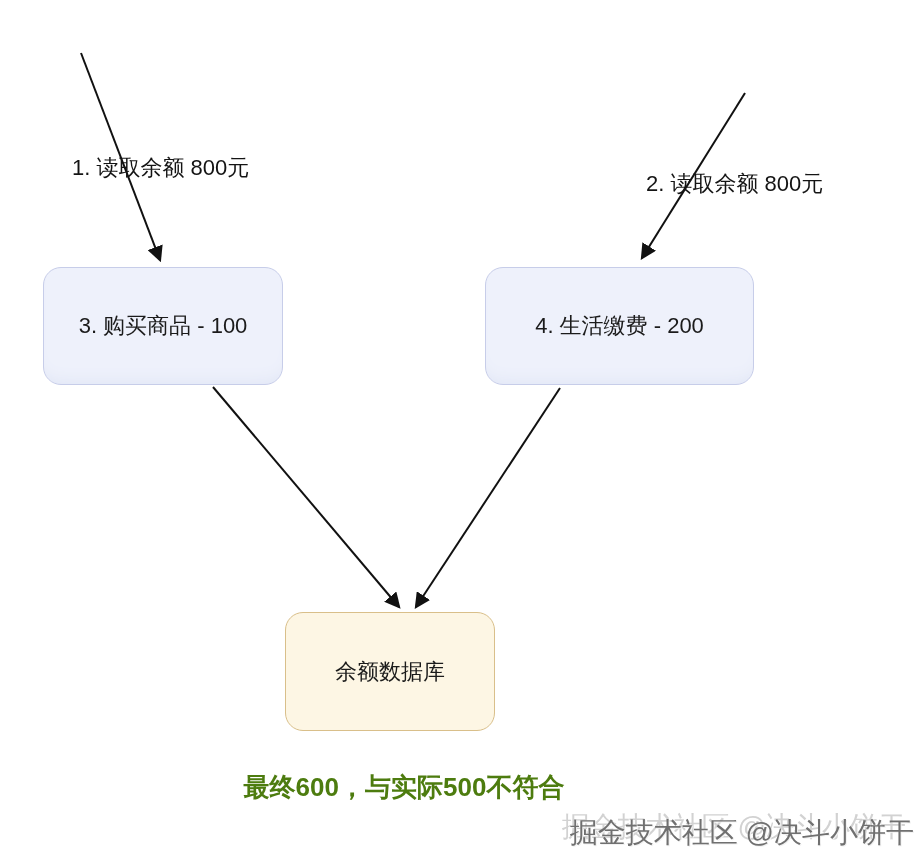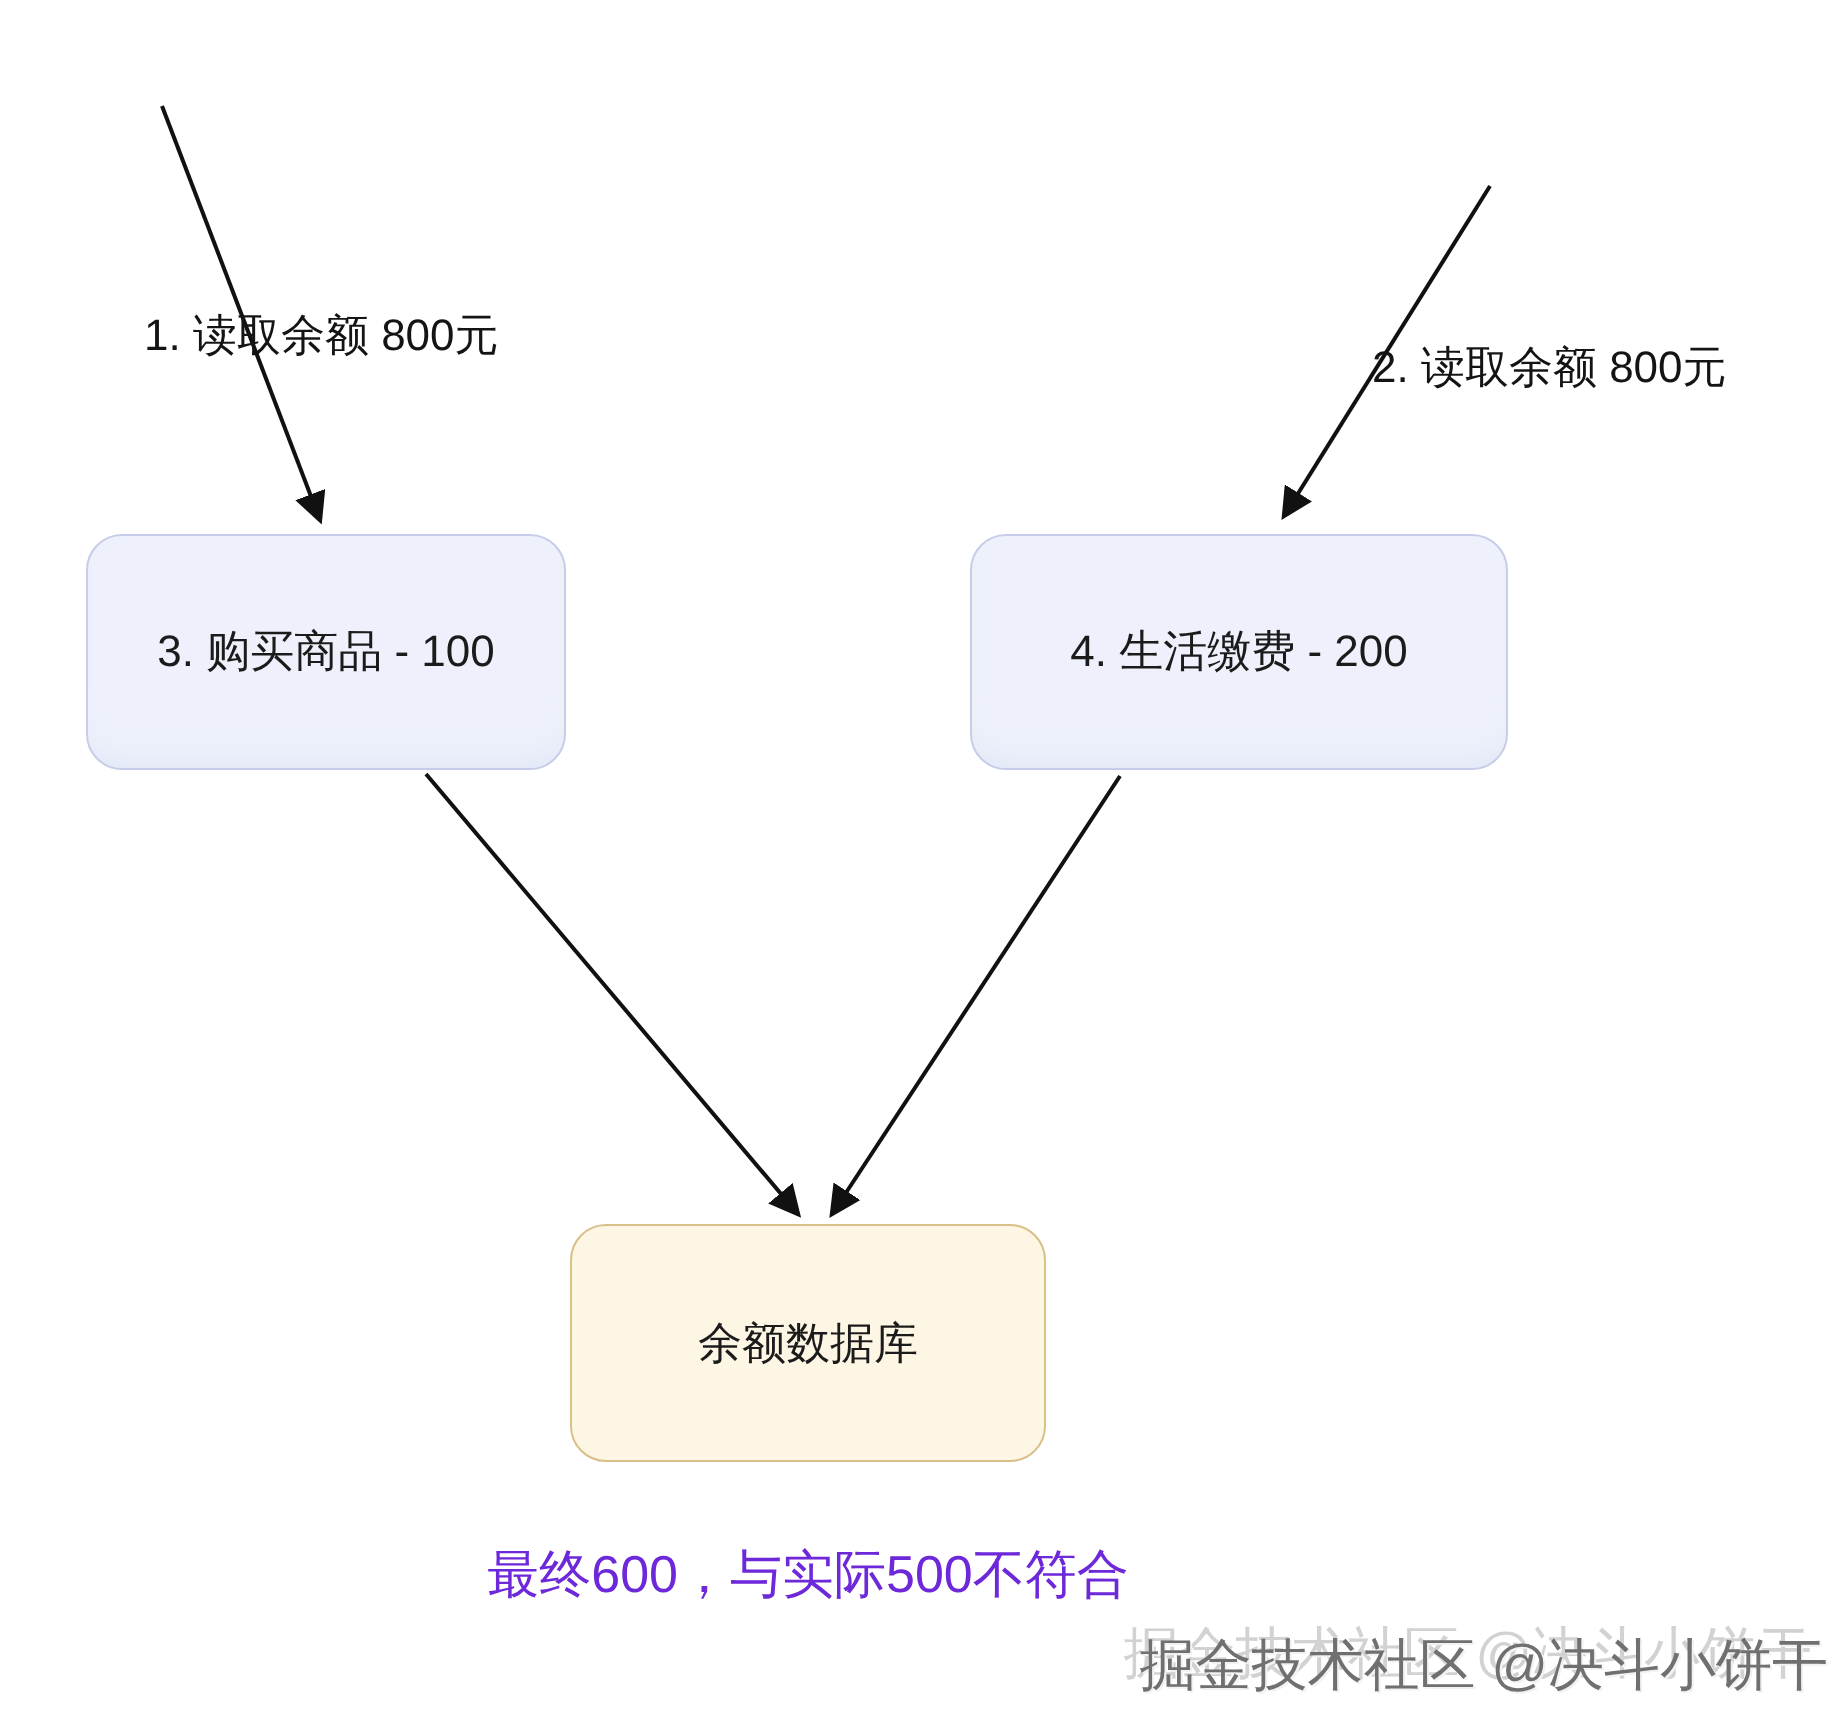--- a/index.html
+++ b/index.html
@@ -44,36 +44,36 @@
     background: #eef1fb;
     border: 1.5px solid #c7cde9;
     box-shadow: inset 0 -14px 18px -14px #dde3f4;
   }
   .node-cream {
     background: #fdf6e4;
     border: 1.5px solid #d9bf8a;
   }
   #node-buy  { left: 43px;  top: 267px; width: 240px; height: 118px; }
   #node-pay  { left: 485px; top: 267px; width: 269px; height: 118px; }
-  #node-db   { left: 285px; top: 612px; width: 238px; height: 119px; justify-content: center; }
+  #node-db   { left: 285px; top: 612px; width: 210px; height: 119px; justify-content: center; }
 
   #label-read1   { left: 72px;  top: 154px; }
-  #label-read2   { left: 686px; top: 170px; }
+  #label-read2   { left: 646px; top: 170px; }
   #label-update1 { left: 120px; top: 485px; }
   #label-update2 { left: 497px; top: 498px; }
 
   .conclusion {
     position: absolute;
     left: 404px;
     top: 772px;
     transform: translateX(-50%);
     font-size: 26px;
     line-height: 30px;
-    font-weight: 400;
-    color: #6d28d9;
+    font-weight: 700;
+    color: #4d7c0f;
     white-space: nowrap;
   }
   .watermark {
     position: absolute;
     right: 6px;
     top: 814px;
     height: 40px;
     font-size: 28px;
     font-weight: 400;
     white-space: nowrap;

